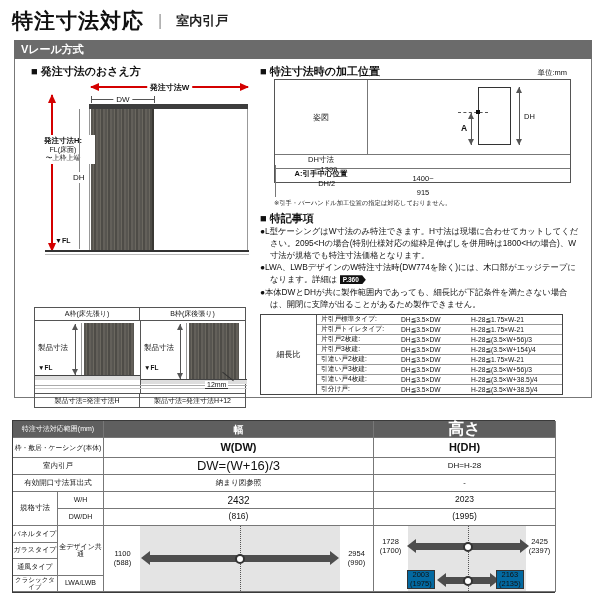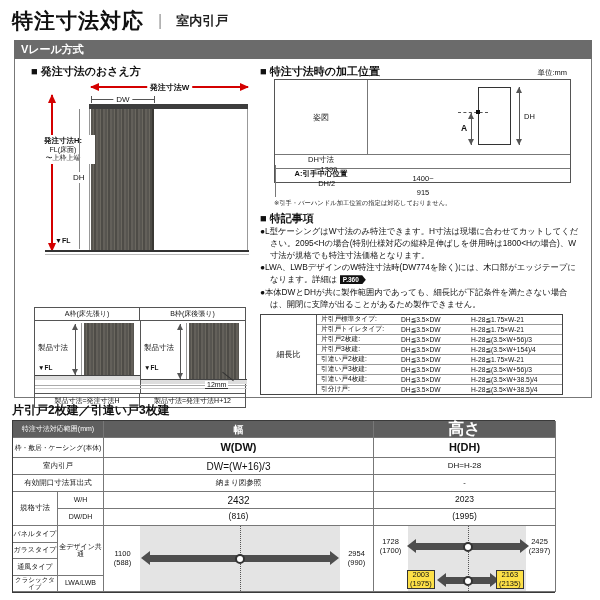--- a/index.html
+++ b/index.html
@@ -90,21 +90,21 @@
   .btable .dk { background:#5f5f5f; color:#fff; }
   .barcell { position:relative; }
   .gray-rg { position:absolute; background:#e4e4e4; top:0; height:100%; }
   .dotline { position:absolute; top:0; height:100%; width:0; border-left:1px dotted #555; }
   .rb { position:absolute; height:7px; background:#4d4d4d; }
   .rb i.l { position:absolute; left:-9px; top:-4px; width:0; height:0; border:7.5px solid transparent; border-left:0; border-right:9px solid #4d4d4d; }
   .rb i.r { position:absolute; right:-9px; top:-4px; width:0; height:0; border:7.5px solid transparent; border-right:0; border-left:9px solid #4d4d4d; }
   .rb .dot { position:absolute; left:50%; top:50%; transform:translate(-50%,-50%); width:10px; height:10px;
              background:#fff; border:2px solid #333; border-radius:50%; }
   .rlab { position:absolute; font-size:7.5px; line-height:1.15; text-align:center; }
-  .rlab.boxed { background:#fde047; border:1px solid #333; padding:0 2px; }
+  .rlab.boxed { background:#0369a1; border:1px solid #333; padding:0 2px; }
 
   .note-s { position:absolute; font-size:6.3px; color:#222; }
   .btitle { position:absolute; left:12px; top:402px; font-size:12px; font-weight:bold; }
 </style>
 </head>
 <body>
 
 <div id="page">
 
   <div class="hdr">
@@ -279,34 +279,33 @@
           </div>
         <div class="r">
             <span class="ty">引分け戸:</span>
             <span class="f1">DH≦3.5×DW</span>
             <span class="f2">H-28≦(3.5×W+38.5)/4</span>
           </div>
       </div>
     </div>
   </div>
 
-  <div class="btitle">片引戸2枚建／引違い戸3枚建</div>
 
   <div class="btable">
 
     <div class="c dk" style="grid-column:1/3;grid-row:1;font-size:7px;">特注寸法対応範囲(mm)</div>
     <div class="c dk" style="grid-column:3;grid-row:1;font-weight:bold;font-size:10px;">幅</div>
     <div class="c dk" style="grid-column:4;grid-row:1;font-weight:bold;font-size:16px;">高さ</div>
 
     <div class="c" style="grid-column:1/3;grid-row:2;font-size:6.8px;">枠・敷居・ケーシング(本体)</div>
     <div class="c" style="grid-column:3;grid-row:2;font-weight:bold;font-size:11px;">W(DW)</div>
     <div class="c" style="grid-column:4;grid-row:2;font-weight:bold;font-size:11px;">H(DH)</div>
 
     <div class="c" style="grid-column:1/3;grid-row:3;">室内引戸</div>
-    <div class="c" style="grid-column:3;grid-row:3;font-size:10px;">DW=(W+16)/3</div>
+    <div class="c" style="grid-column:3;grid-row:3;font-size:13px;">DW=(W+16)/3</div>
     <div class="c" style="grid-column:4;grid-row:3;font-size:8px;">DH=H-28</div>
 
     <div class="c" style="grid-column:3;grid-row:4;">納まり図参照</div>
     <div class="c" style="grid-column:1/3;grid-row:4;">有効開口寸法算出式</div>
     <div class="c" style="grid-column:4;grid-row:4;">-</div>
 
     <div class="c" style="grid-column:1;grid-row:5/7;">規格寸法</div>
     <div class="c" style="grid-column:2;grid-row:5;font-size:7px;">W/H</div>
     <div class="c" style="grid-column:3;grid-row:5;font-size:10px;">2432</div>
     <div class="c" style="grid-column:4;grid-row:5;font-size:8.5px;">2023</div>

